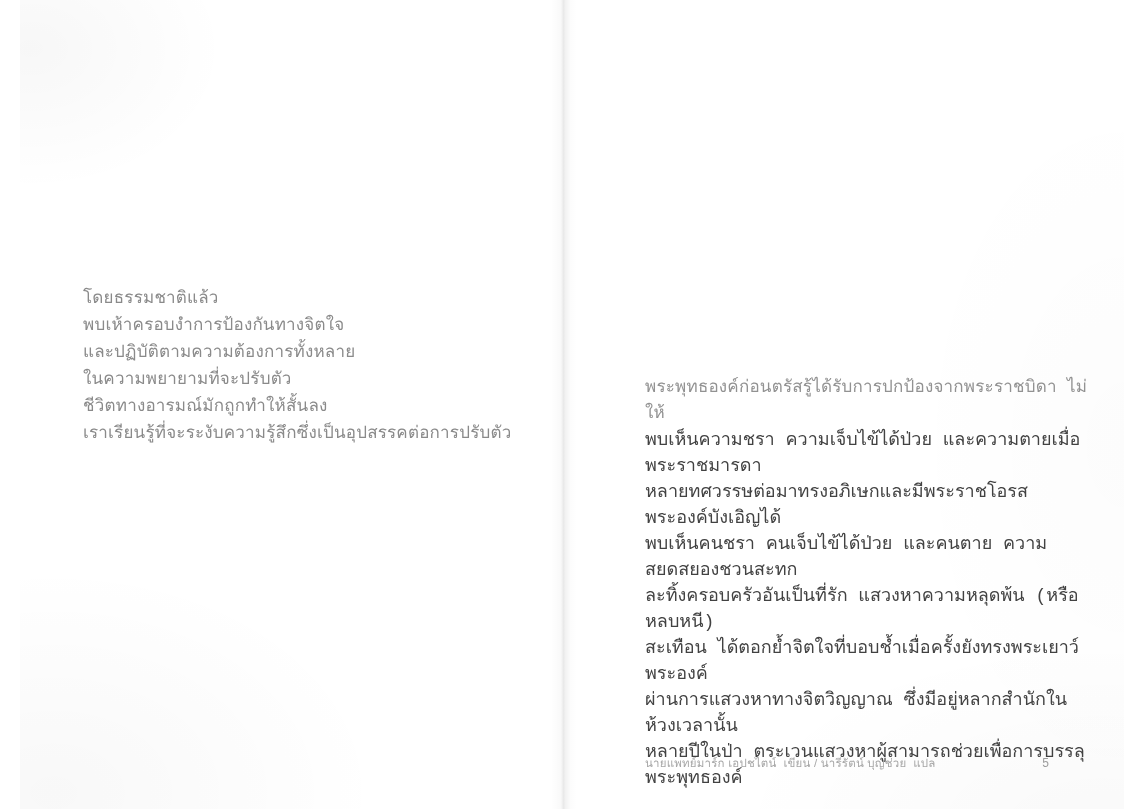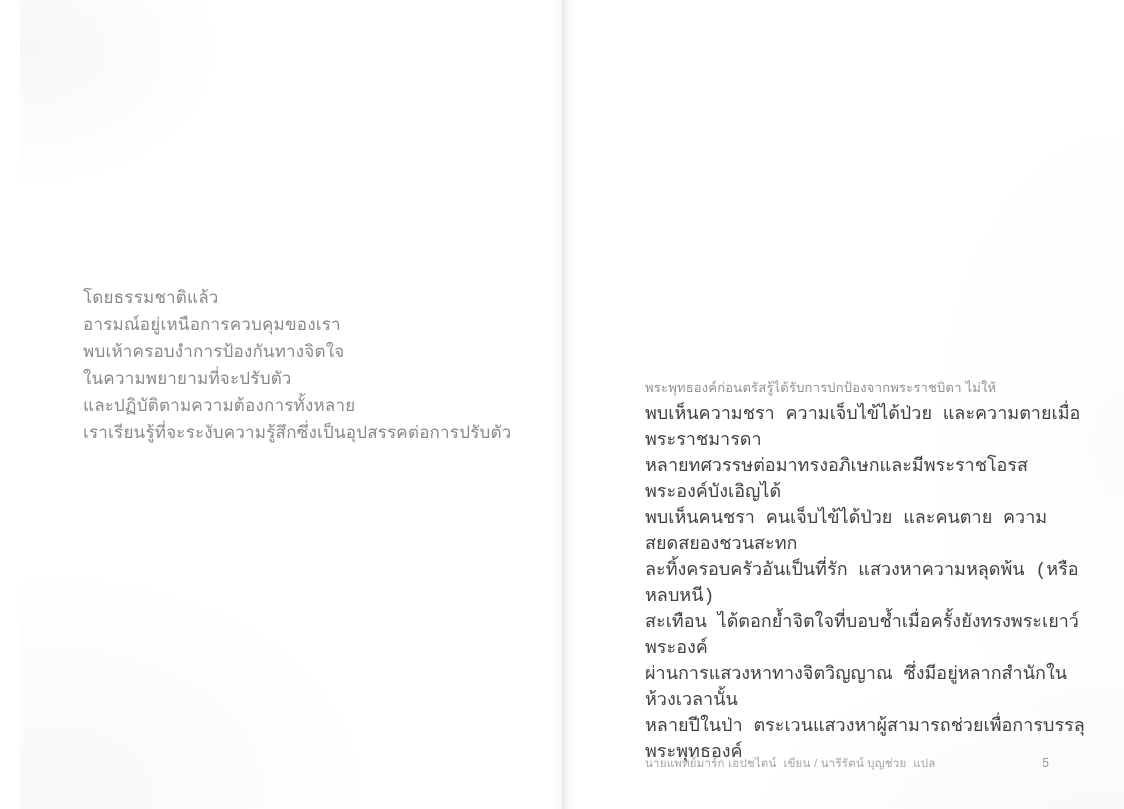--- a/index.html
+++ b/index.html
@@ -66,22 +66,22 @@
   }
   
   #body-paragraph {
     position: absolute;
     left: 82px;   
     top: 375px;
     width: 445px;
     line-height: 26px;
   }
   .first-line {
-    font-family: Liberation Sans, sans-serif;
-    font-size: 13px;
+    font-family: Liberation Mono, monospace;
+    font-size: 17px;
     color: #929292;
     letter-spacing: 0.2px;
   }
   .body-line {
     font-family: Liberation Mono, monospace;
     font-size: 18px;
     color: #424242;
   }
   
   #footer-row {
@@ -104,24 +104,24 @@
   }
 </style>
 </head>
 <body>
 
 <div id="book-spread">
 
   <div id="page-left" class="page">
     <div id="epigraph-block">
         <div>โดยธรรมชาติแล้ว</div>
-        <div>อารมณ์อยู่เหนือการควบคุมของเรา</div>
         <div>พบเห้าครอบงำการป้องกันทางจิตใจ</div>
+        <div>และปฏิบัติตามความต้องการทั้งหลาย</div>
         <div>ในความพยายามที่จะปรับตัว</div>
-        <div>และปฏิบัติตามความต้องการทั้งหลาย</div>
+        <div>ชีวิตทางอารมณ์มักถูกทำให้สั้นลง</div>
         <div>เราเรียนรู้ที่จะระงับความรู้สึกซึ่งเป็นอุปสรรคต่อการปรับตัว</div>
       </div>
   </div>
 
   <div id="page-right" class="page">
     <div id="body-paragraph">
       <div class="first-line">พระพุทธองค์ก่อนตรัสรู้ได้รับการปกป้องจากพระราชบิดา ไม่ให้</div>
       <div>
           <div class="body-line">พบเห็นความชรา ความเจ็บไข้ได้ป่วย และความตายเมื่อพระราชมารดา</div>
           <div class="body-line">หลายทศวรรษต่อมาทรงอภิเษกและมีพระราชโอรส พระองค์บังเอิญได้</div>

